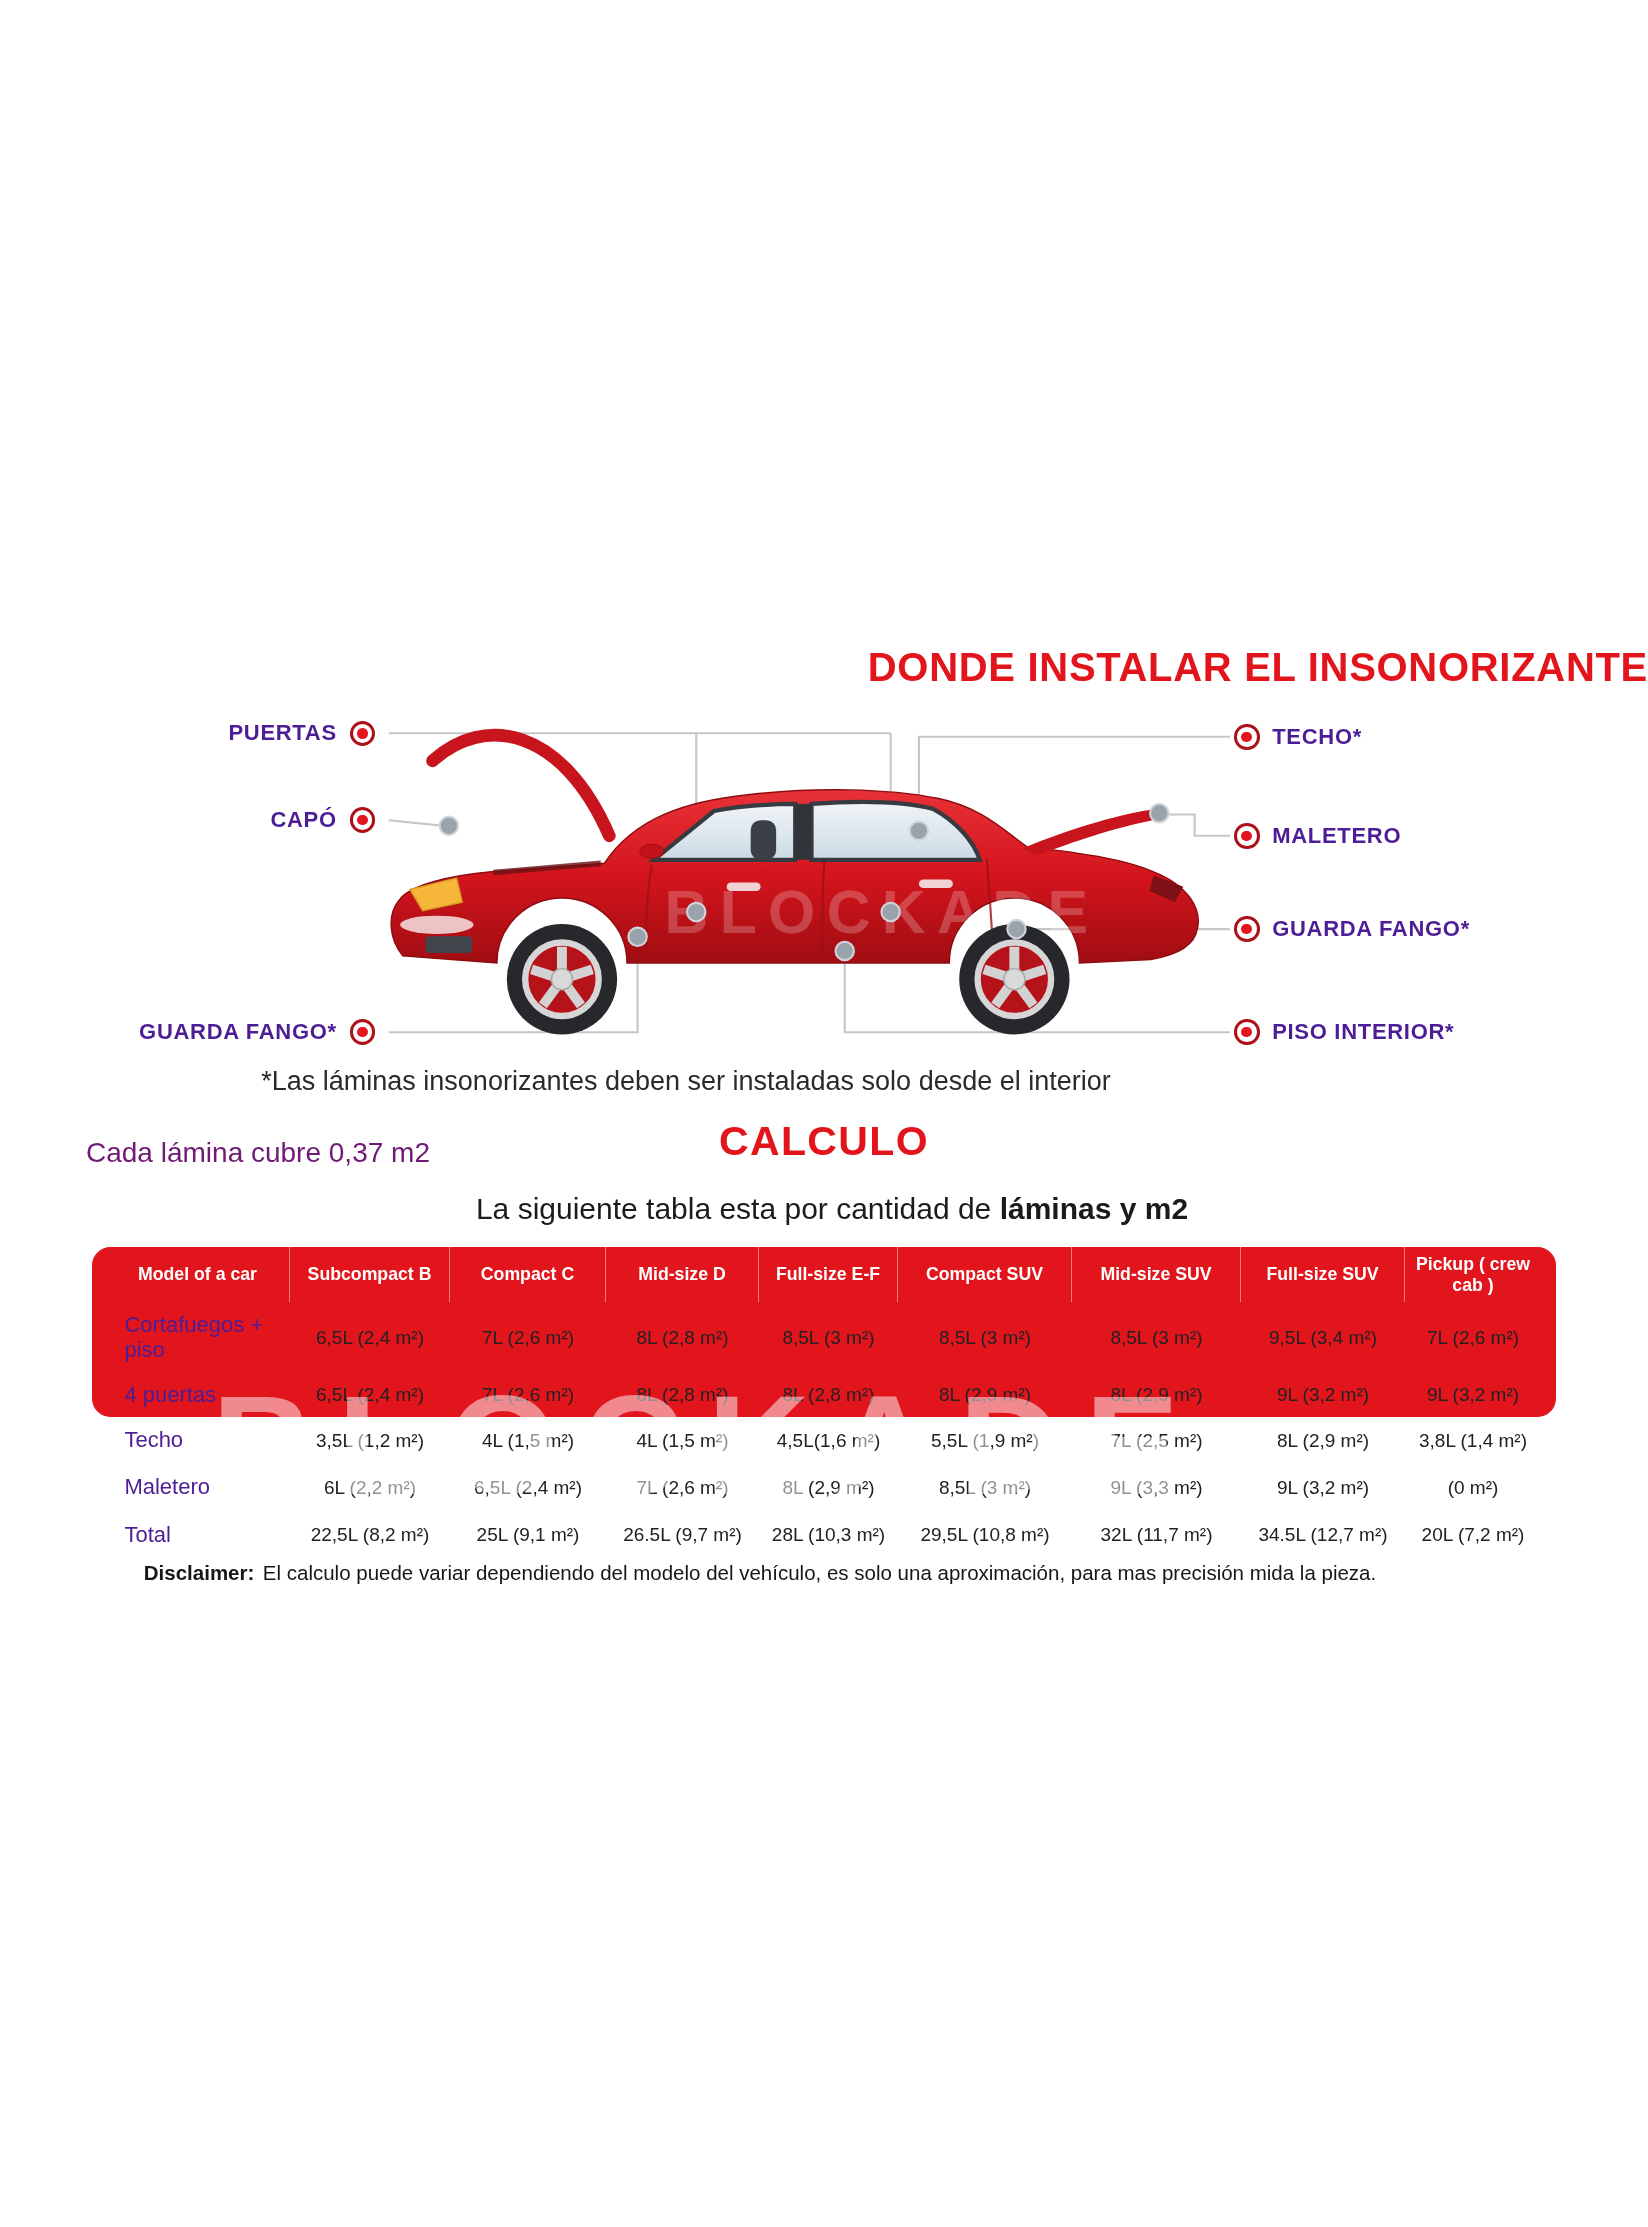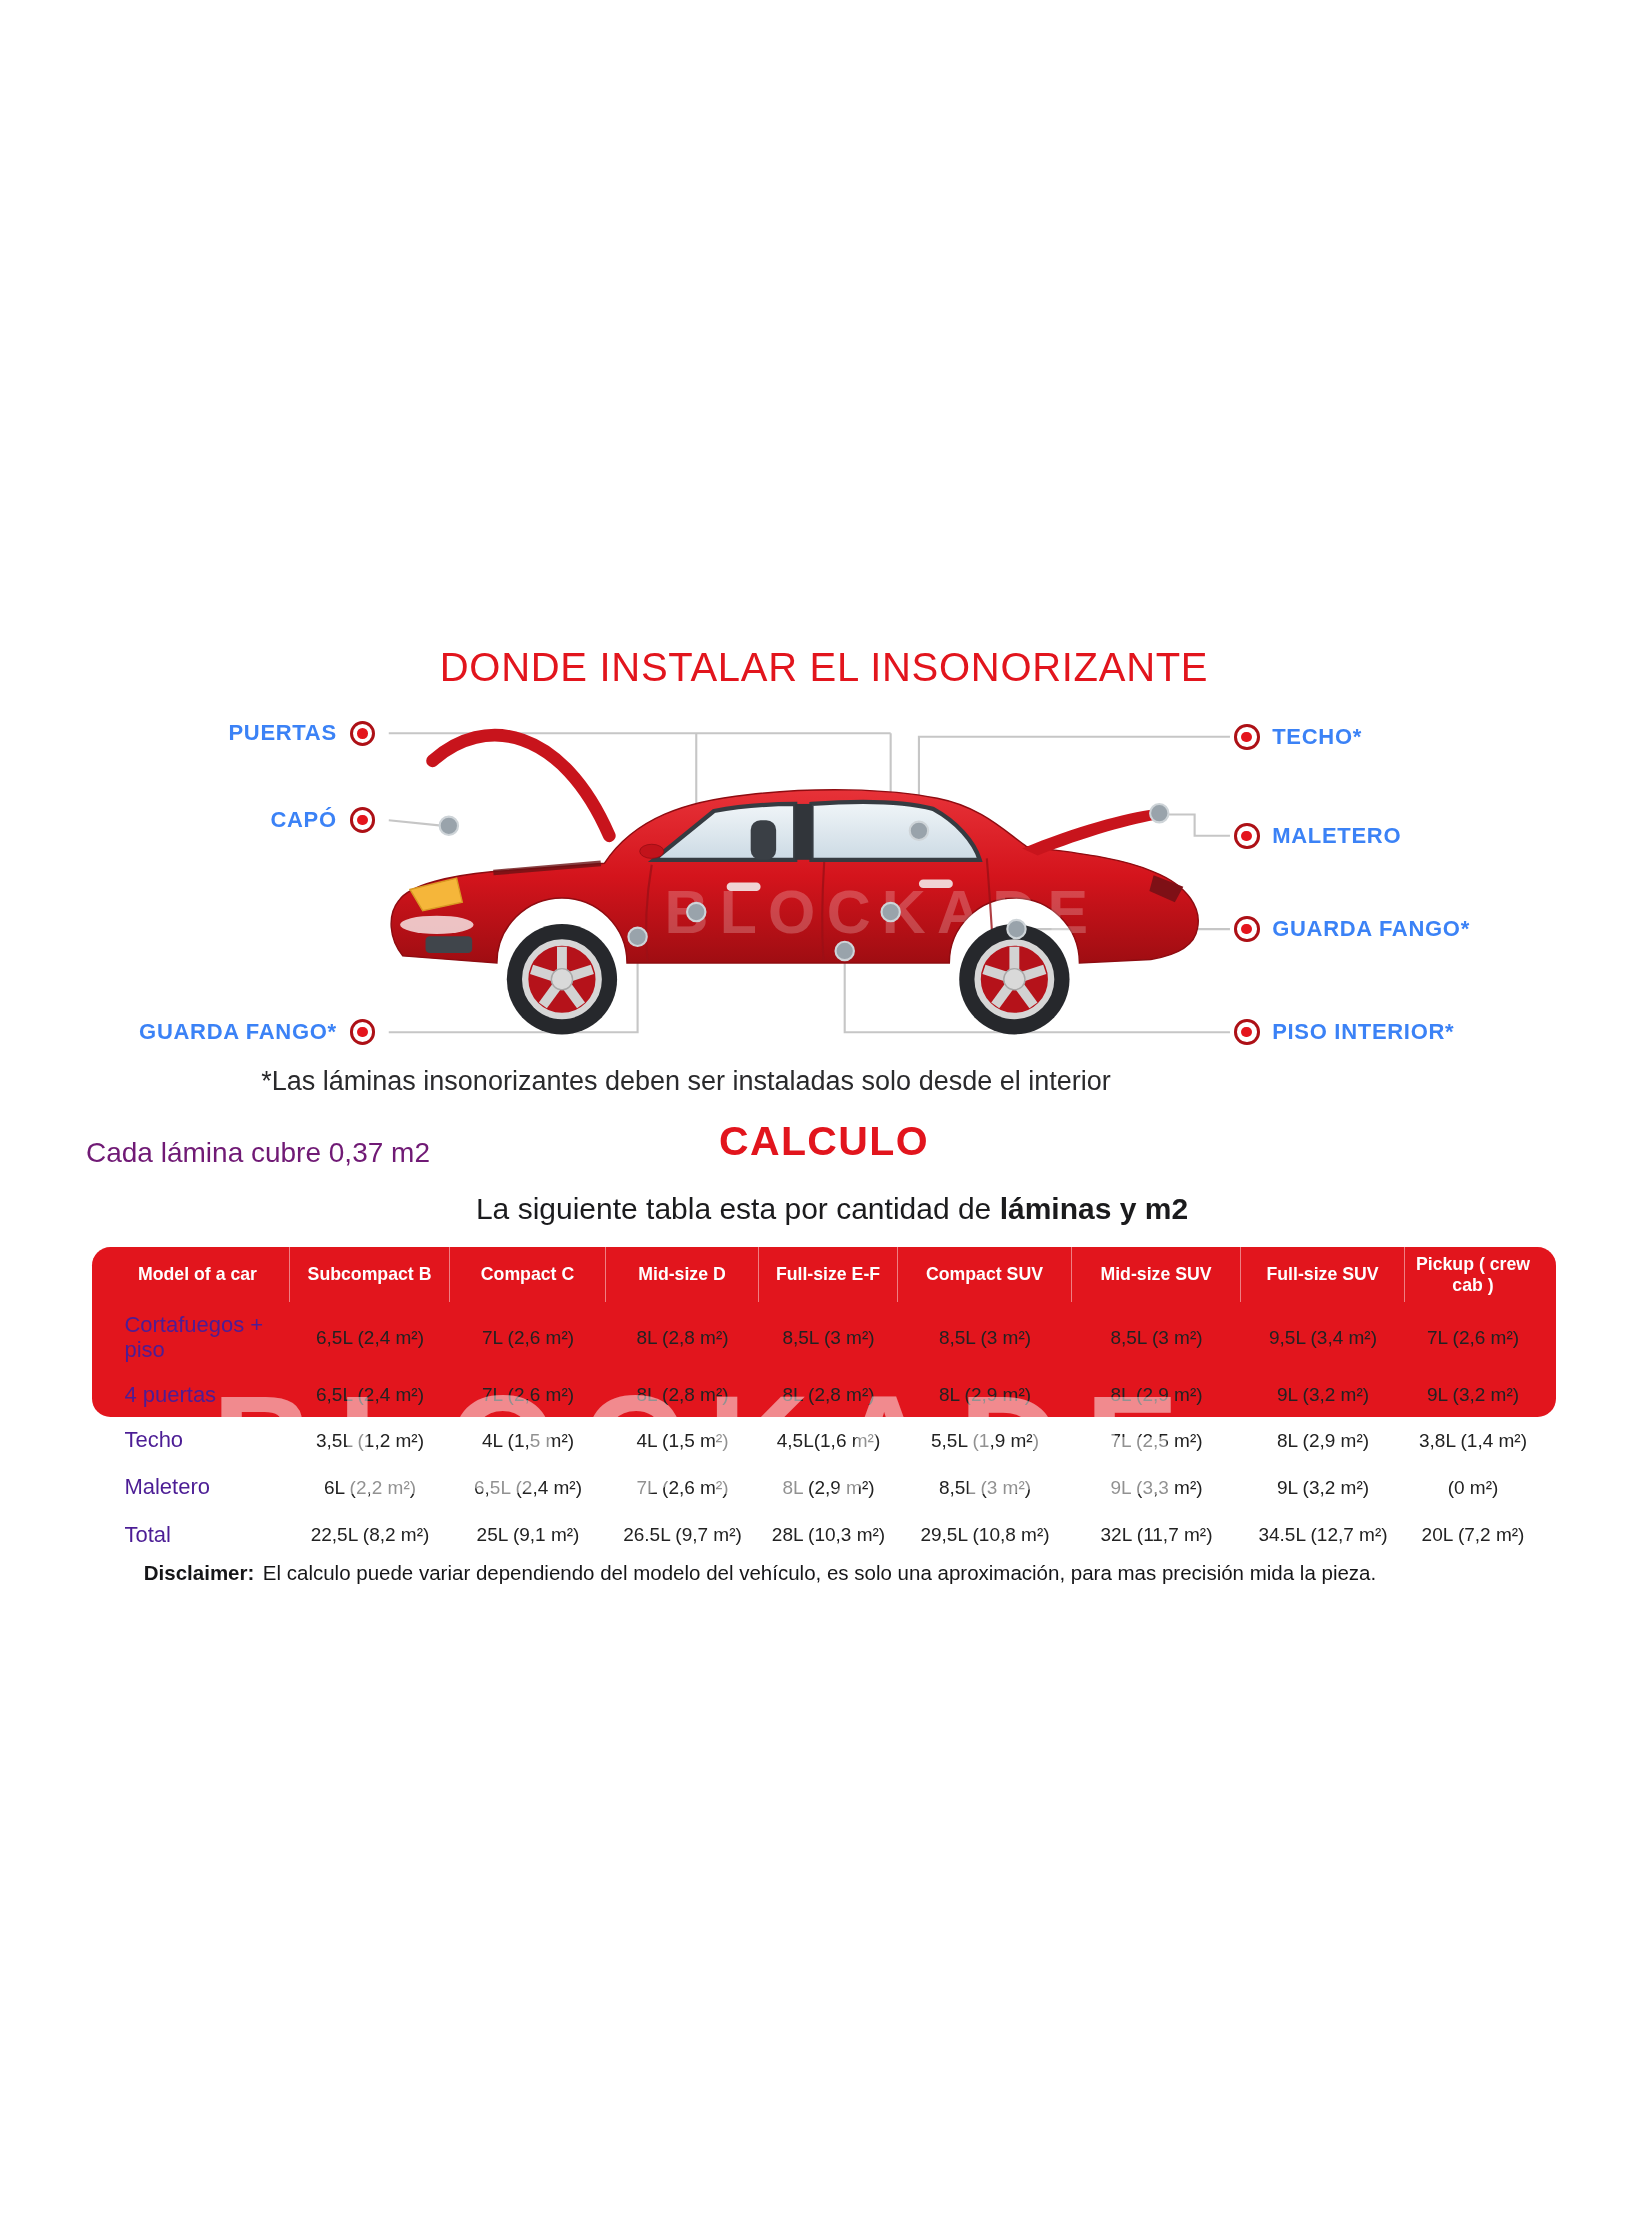--- a/index.html
+++ b/index.html
@@ -1,28 +1,28 @@
 <!DOCTYPE html>
 <html style="font-size:11.3px"><head>
 <meta charset="utf-8">
 <style>
   html,body{margin:0;padding:0;background:#ffffff;}
   #page{position:relative;width:1648px;height:2227px;background:#ffffff;overflow:hidden;
         font-family:"Liberation Sans", sans-serif;color:#1c1c1e;}
 
   
-  .main-title{position:absolute;left:0;top:645px;width:1648px;text-align:center;margin:0;
-    font-size:40px;font-weight:400;letter-spacing:0.7px;color:#e2151d;}
+  .main-title{position:absolute;left:0;top:645px;width:1648px;text-align:right;margin:0;
+    font-size:40px;font-weight:700;letter-spacing:0.7px;color:#e2151d;}
 
   
   .diagram{position:absolute;left:106px;top:700px;width:1435px;height:403px;}
   .diagram-svg{position:absolute;left:0;top:0;width:1435px;height:403px;}
 
   .callout{position:absolute;display:flex;align-items:center;gap:12.7px;height:34px;}
-  .callout .ltext{font-size:22px;font-weight:600;letter-spacing:0.7px;color:#3b82f6;white-space:nowrap;}
+  .callout .ltext{font-size:22px;font-weight:600;letter-spacing:0.7px;color:#4c1d95;white-space:nowrap;}
   .callout.left{left:0;width:269px;justify-content:flex-end;}
   .callout.right{left:1128px;}
   .target{width:25.5px;height:25.5px;flex:0 0 25.5px;border:3.5px solid #ad1016;border-radius:50%;
     background:#ffffff;display:flex;align-items:center;justify-content:center;box-sizing:border-box;}
   .target i{width:10.6px;height:10.6px;background:#e4151d;border-radius:50%;}
 
   .footnote{position:absolute;left:0;top:1066px;width:1372px;margin:0;text-align:center;
     font-size:27px;color:#2a2a2c;}
 
   

